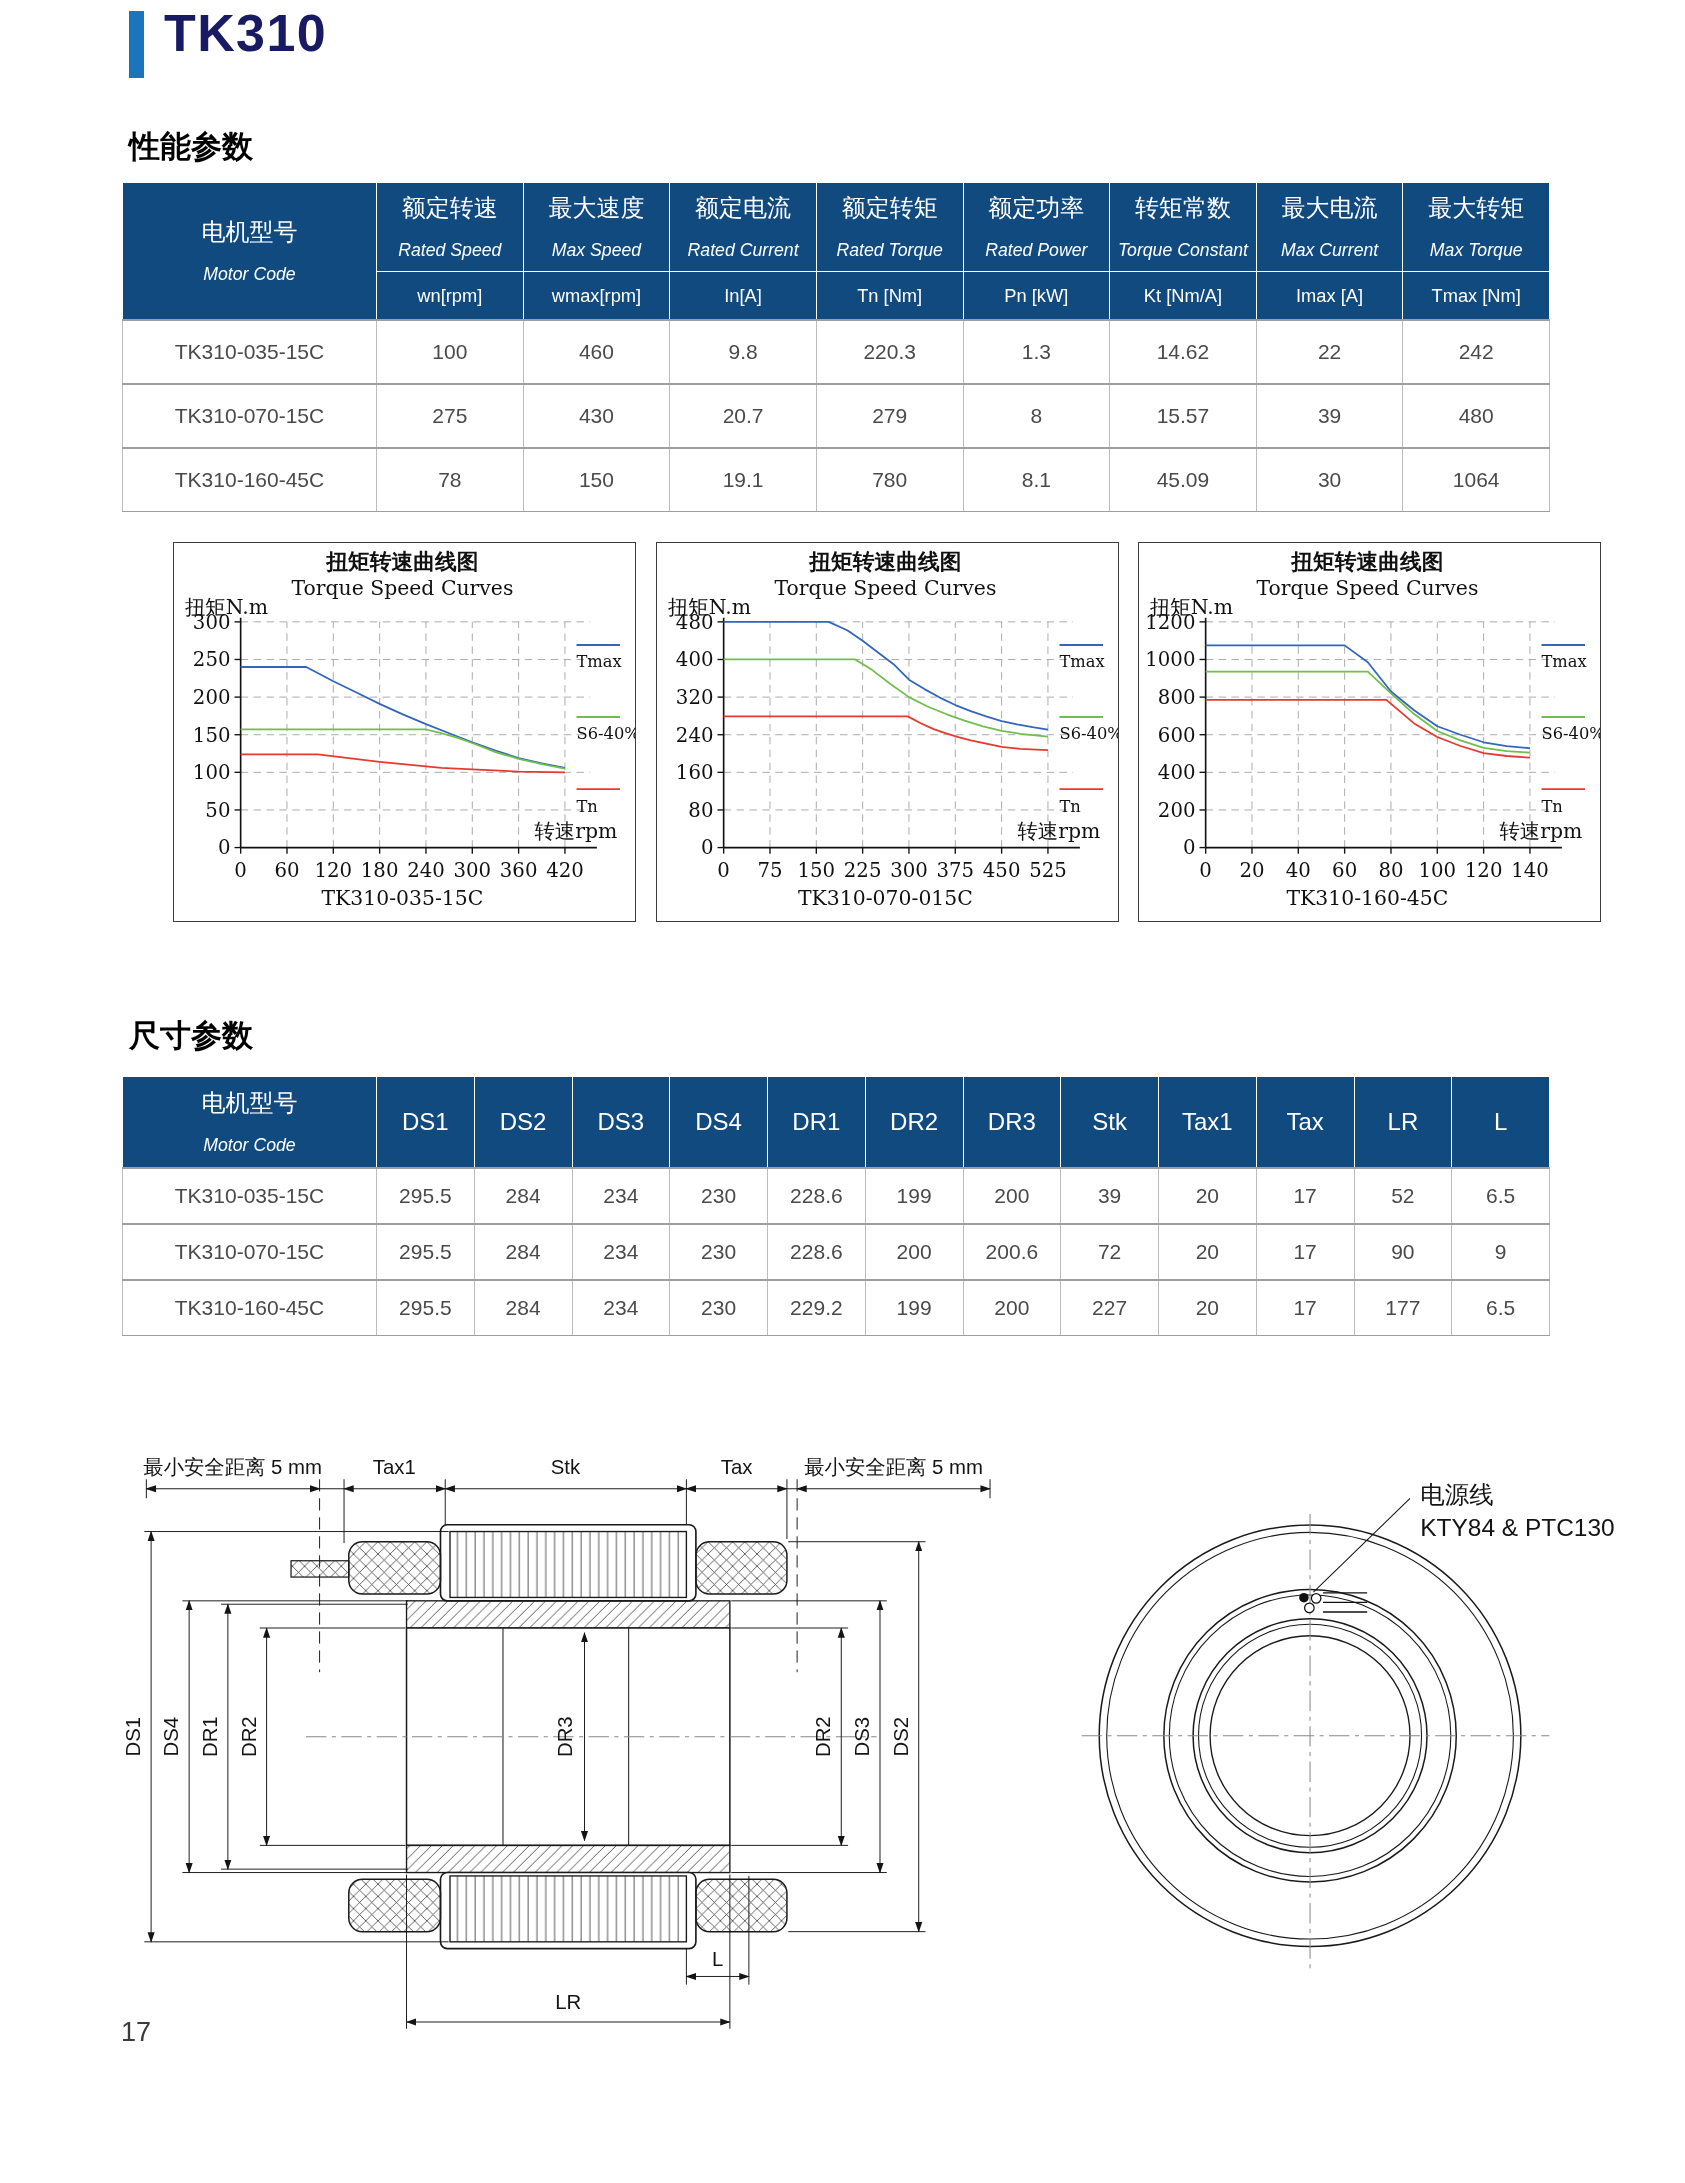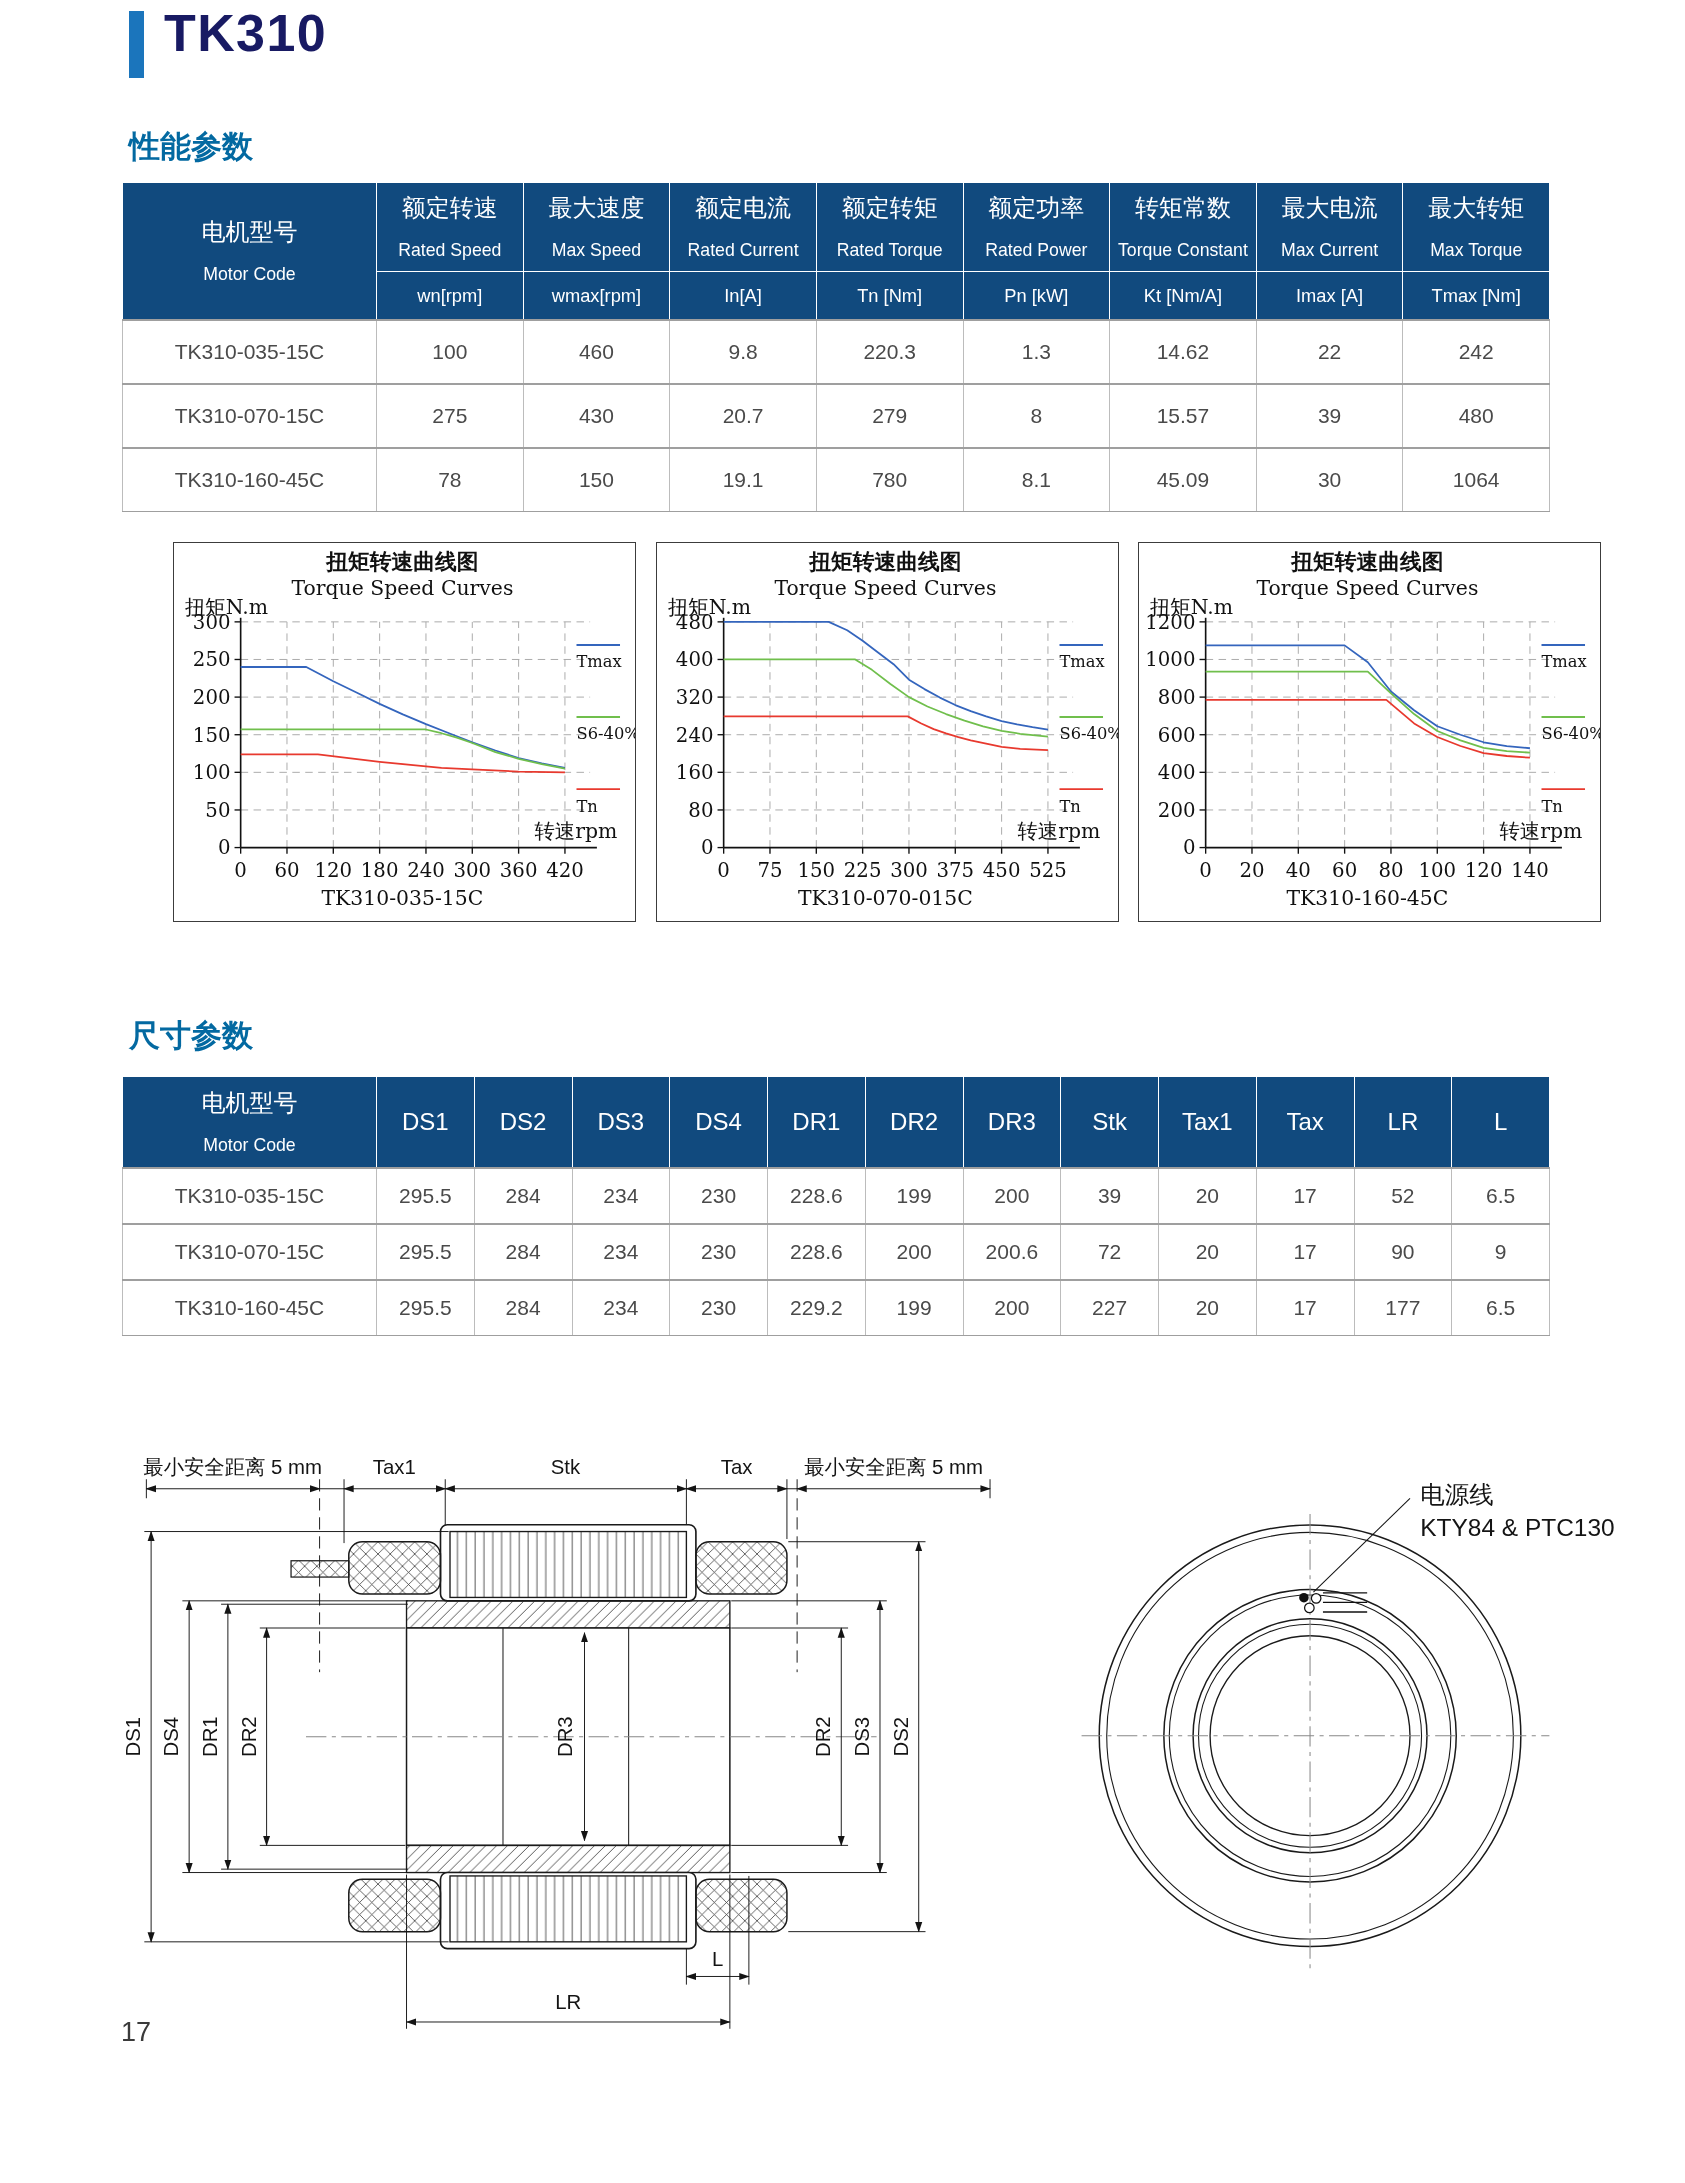--- a/index.html
+++ b/index.html
@@ -2,39 +2,39 @@
 <html style="font-size:11px"><head>
 <meta charset="utf-8">
 <style>
   html,body { margin:0; padding:0; background:#ffffff; }
   .page { position:relative; width:1685px; height:2183px; background:#fff;
           font-family:"Liberation Sans", sans-serif; overflow:hidden;border-radius:9px; }
 
   .accent-bar { position:absolute; left:129px; top:11px; width:15px; height:67px; background:#1b75bc; }
   .doc-title  { position:absolute; left:164px; top:2.7px; font-size:52px; font-weight:bold;
                 color:#181a63; letter-spacing:1.4px; }
-  .section-heading { position:absolute; font-size:31px; font-weight:600; color:#0369a1; }
+  .section-heading { position:absolute; font-size:31px; font-weight:600; color:#000000; }
   #perf-heading { left:129px; top:126px; }
   #dim-heading  { left:129px; top:1015px; }
 
   table.tbl { position:absolute; left:122px; width:1428px; border-collapse:collapse; table-layout:fixed; }
   #perf-table { top:182px; }
   #dim-table  { top:1076px; }
   .tbl th { background:#114a7e; color:#fff; font-weight:400; border:1.4px solid #ffffff; text-align:center; vertical-align:middle; }
   .tbl td { background:#fff; color:#4a4a4a; text-align:center; vertical-align:middle;
             border-left:0.7px solid #bcbcbc; border-right:0.7px solid #bcbcbc;
             border-top:2px solid #9f9f9f; font-size:21px; }
   .tbl tr:last-child td { border-bottom:1.4px solid #9f9f9f; }
   #perf-table td { height:60px; }
   #dim-table  td { height:52px; }
   .hrow-main th { height:86px; }
   .hrow-unit th { height:45px; font-size:18.3px; }
   #dim-table .hrow-main th { height:88px; font-size:22.4px; }
   .th-zh { font-size:24px; line-height:1.25; }
-  .th-en { font-size:17.7px; line-height:1.2; margin-top:17px; font-weight:400; }
+  .th-en { font-size:17.7px; line-height:1.2; margin-top:17px; font-weight:400;font-style:italic; }
 
   .charts { position:absolute; left:129px; top:542px; width:1428px;
             display:flex; justify-content:space-between;margin-left:44px; }
   .chart-box { width:461px; height:378px; border:1.4px solid #3c3c3c; background:#fff; }
   .chart-box svg text { font-family:"DejaVu Serif", serif; fill:#111; }
 
   .draw { position:absolute; }
   #section-drawing { left:109px; top:1407px; }
   #front-drawing   { left:1019px; top:1427px; }
   .dimtext { font-family:"Liberation Sans", sans-serif; font-size:30px; fill:#141414; }

